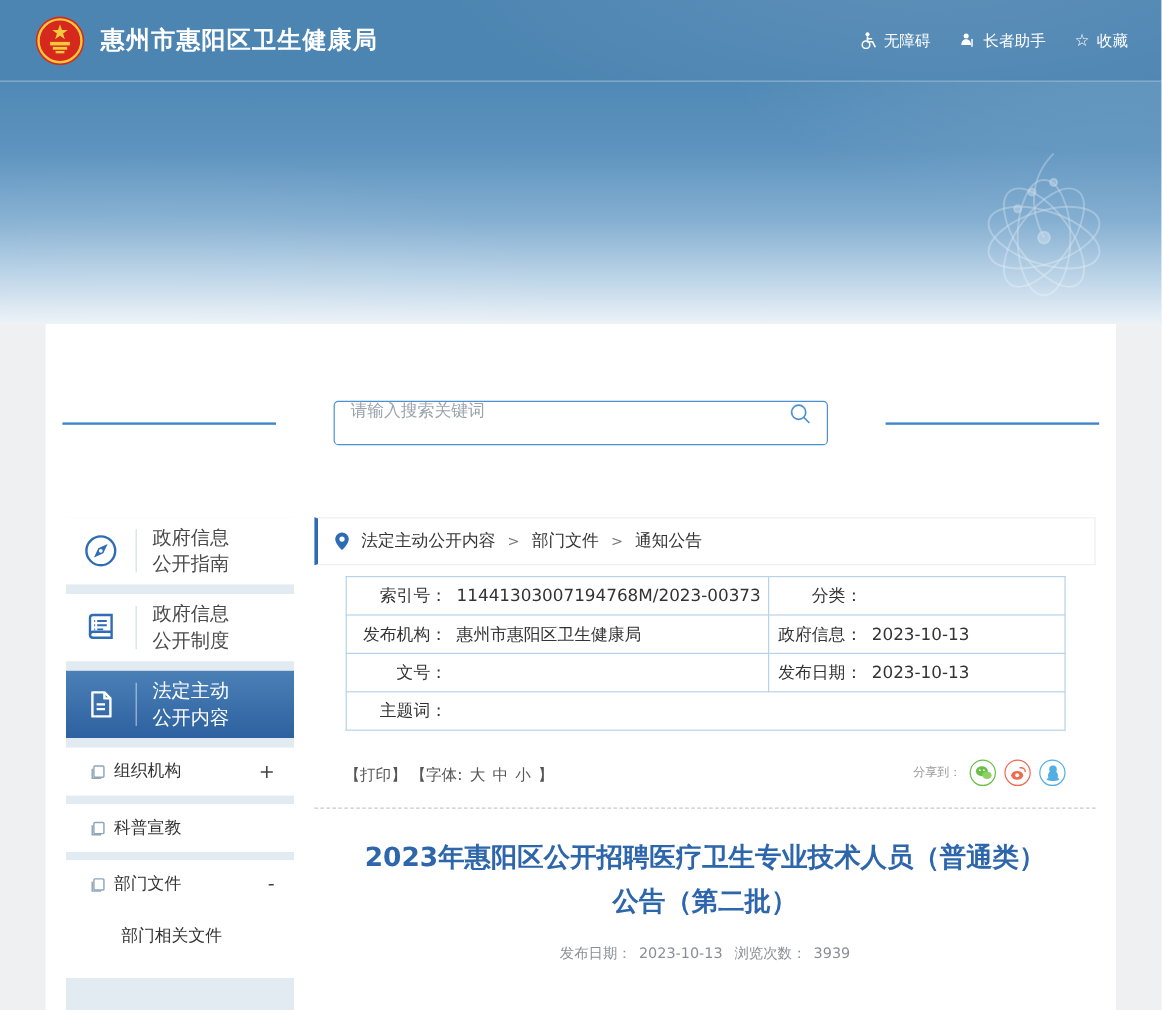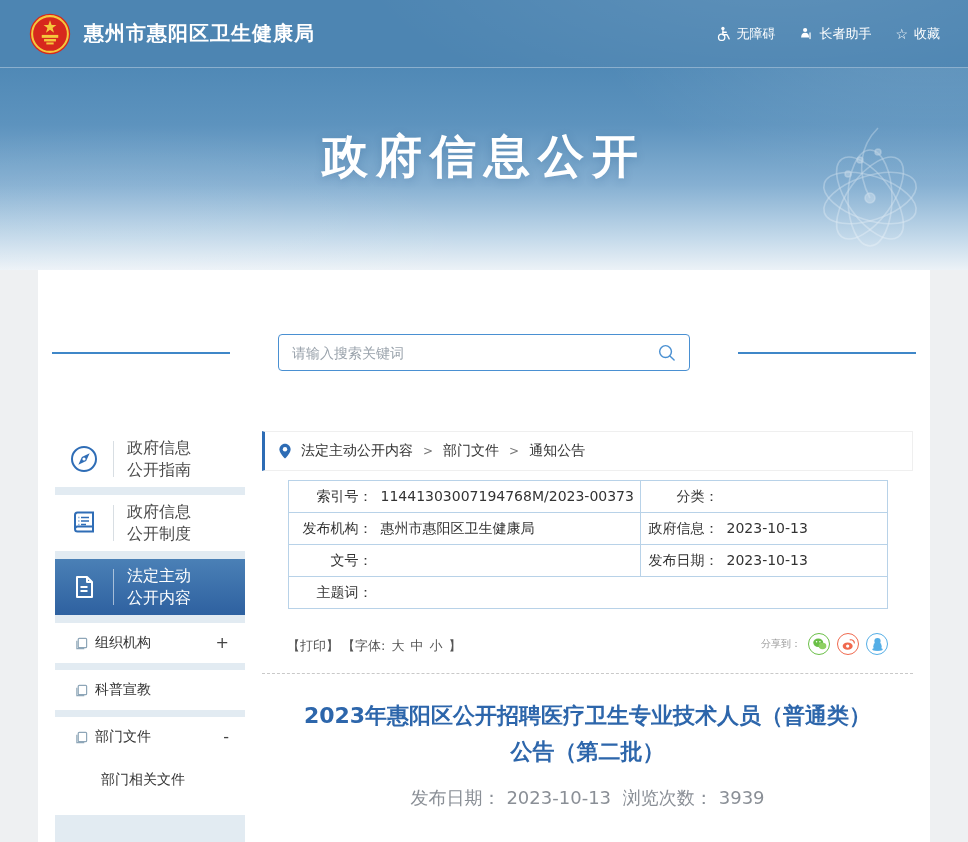--- a/index.html
+++ b/index.html
@@ -38,21 +38,21 @@
   
   .content-card {
     width:892px; margin:0 38px; background:#fff; height:572px;
     padding-top:64px; overflow:hidden;
   }
   
   .search-row { display:flex; align-items:center; justify-content:center; gap:48px; }
   .deco-line { width:178px; height:2px; background:#3f87c8; }
   .search-box {
     width:412px; height:37px; border:1px solid #4a90d2; border-radius:4px;
-    display:flex; align-items:center; padding:0 13px; background:#fff;
+    display:flex; align-items:flex-start; padding:0 13px; background:#fff;
   }
   .search-box input { flex:1; border:none; outline:none; font-size:14px; color:#333;
     font-family:inherit; background:transparent; }
   .search-box input::placeholder { color:#9aa3ac; }
   
   .columns { display:flex; margin-top:60px; padding:0 17px; height:411px;border-radius:23px; }
   .sidebar { width:190px; background:#e2ebf2; flex:0 0 auto; }
   .menu-item { height:56px; background:#fff; display:flex; align-items:center; margin-bottom:8px; cursor:pointer; }
   .menu-icon { width:58px; display:flex; justify-content:center; align-items:center; flex:0 0 auto; }
   .menu-divider { width:1px; height:36px; background:#d8dee3; flex:0 0 auto; }
@@ -89,21 +89,21 @@
   .share-icon { width:22px; height:22px; border-radius:50%; display:flex; align-items:center;
     justify-content:center; cursor:pointer; background:#fff; }
   .share-icon.wechat { border:1px solid #6abf47; }
   .share-icon.weibo  { border:1px solid #f0694e; }
   .share-icon.qq     { border:1px solid #54aee6; }
   .dashed { border-top:1px dashed #c9c9c9; margin:18px 0 0; }
   .article-title {
     color:#2d66ab; font-size:22px; font-weight:bold; text-align:center;
     line-height:1.65; margin:24px 34px 0;
   }
-  .article-meta { text-align:center; color:#8a8f96; font-size:18px; margin-top:15px; }
+  .article-meta { text-align:center; color:#8a8f96; font-size:12px; margin-top:15px; }
   .article-meta span { margin:0 3px; }
 </style>
 </head>
 <body>
 
 <div class="header">
   <svg class="emblem" viewBox="0 0 48 48">
     <circle cx="24" cy="24" r="22" fill="#d7281d"></circle>
     <circle cx="24" cy="24" r="19.5" fill="none" stroke="#f5c83c" stroke-width="2.2"></circle>
     <polygon points="24,9 25.8,14.2 31,14.2 26.8,17.4 28.4,22.6 24,19.4 19.6,22.6 21.2,17.4 17,14.2 22.2,14.2" fill="#f5c83c"></polygon>
@@ -131,21 +131,20 @@
       <span>长者助手</span>
     </div>
     <div class="hlink">
       <span class="glyph">☆</span>
       <span>收藏</span>
     </div>
   </div>
 </div>
 
 <div class="banner">
-  <div class="banner-title">政府信息公开</div>
   <svg class="flower" width="230" height="210" viewBox="0 0 230 210">
     <g stroke="rgba(255,255,255,.5)" stroke-width="1.6" fill="none">
       <g transform="translate(150,120)">
         <ellipse rx="22" ry="48" transform="rotate(0)"></ellipse>
         <ellipse rx="22" ry="48" transform="rotate(72)"></ellipse>
         <ellipse rx="22" ry="48" transform="rotate(144)"></ellipse>
         <ellipse rx="22" ry="48" transform="rotate(216)"></ellipse>
         <ellipse rx="22" ry="48" transform="rotate(288)"></ellipse>
       </g>
       <path d="M150 120c-14-26-10-52 8-70"></path>

